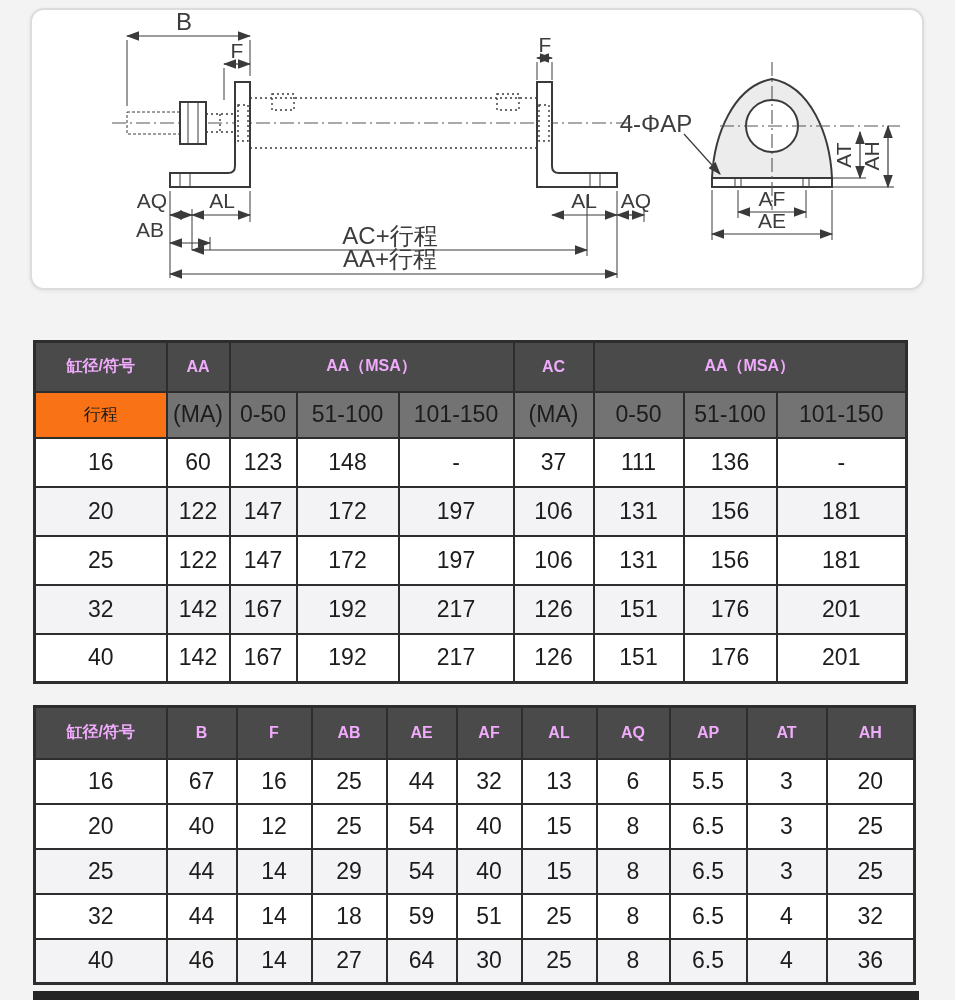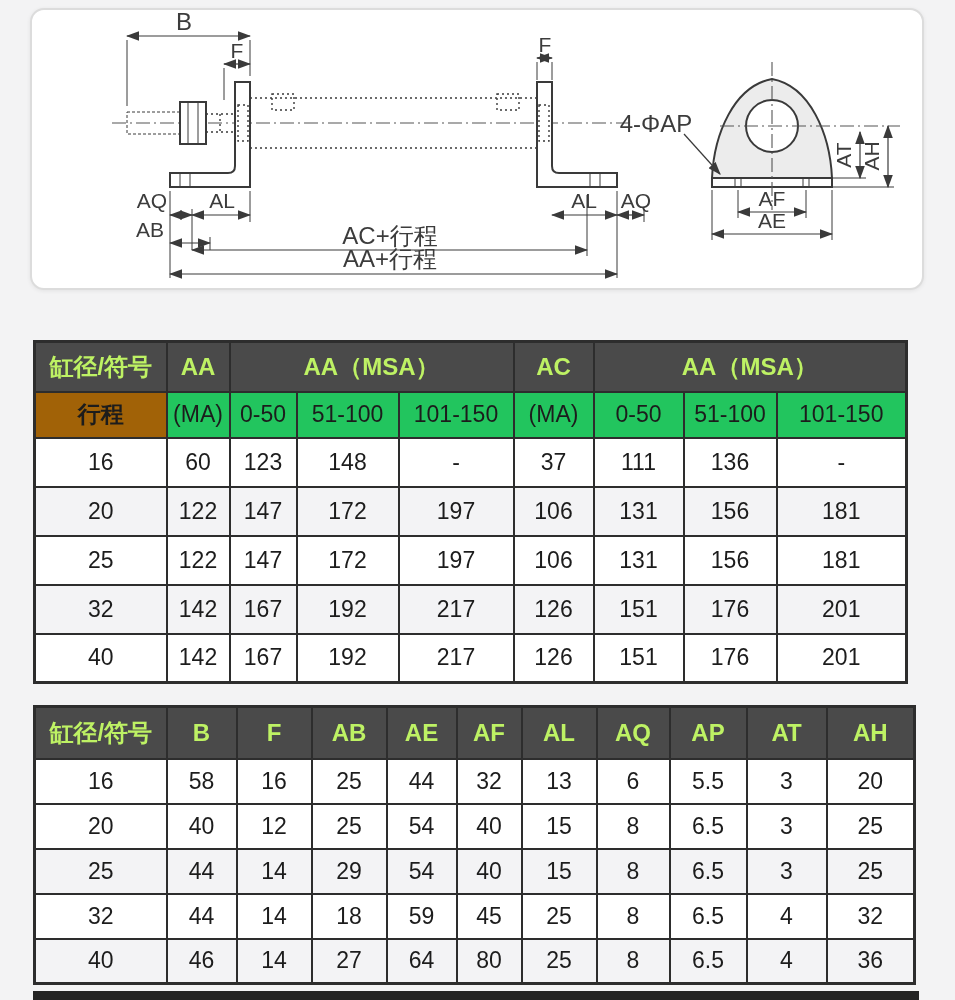--- a/index.html
+++ b/index.html
@@ -23,23 +23,23 @@
   .grayfill{fill:#ececec;stroke:#3a3a3a;stroke-width:2;}
   .thin{stroke:#3a3a3a;stroke-width:1;fill:none;}
   .dim{stroke:#3a3a3a;stroke-width:1.2;fill:none;}
   .dot{stroke:#3a3a3a;stroke-width:1.4;fill:none;stroke-dasharray:2 3;}
   .cl{stroke:#555;stroke-width:1.1;fill:none;stroke-dasharray:14 4 2 4;}
   
   table{border-collapse:collapse;table-layout:fixed;position:absolute;background:#fff;
         border:3px solid #2d2d2d;}
   td,th{border:2px solid #2d2d2d;text-align:center;vertical-align:middle;
         padding:0;font-size:23px;font-weight:normal;overflow:hidden;white-space:nowrap;}
-  tr.hdr th{background:#4a4a4a;color:#bef264;font-weight:bold;font-size:24px;}
-  tr.sub th{font-weight:bold;font-size:23px;background:#a16207;}
-  tr.sub td{background:#22c55e;}
+  tr.hdr th{background:#4a4a4a;color:#f0abfc;font-weight:bold;font-size:16px;}
+  tr.sub th{font-weight:normal;font-size:17px;background:#f97316;}
+  tr.sub td{background:#737373;}
   tr.alt td{background:#f3f3f5;}
   #t1{left:33px;top:340px;}
   #t1 tr.hdr{height:50px;}
   #t1 tr.sub{height:46px;}
   #t1 tr.d{height:49px;}
   #t2{left:33px;top:705px;}
   #t2 tr.hdr{height:52px;}
   #t2 tr.d{height:45px;}
   .bottom-bar{position:absolute;left:33px;top:991px;width:886px;height:9px;background:#242424;}
 </style>
@@ -253,21 +253,21 @@
     <th>AE</th>
     <th>AF</th>
     <th>AL</th>
     <th>AQ</th>
     <th>AP</th>
     <th>AT</th>
     <th>AH</th>
   </tr>
   <tr class="d">
     <td>16</td>
-    <td>58</td>
+    <td>67</td>
     <td>16</td>
     <td>25</td>
     <td>44</td>
     <td>32</td>
     <td>13</td>
     <td>6</td>
     <td>5.5</td>
     <td>3</td>
     <td>20</td>
   </tr>
@@ -296,34 +296,34 @@
     <td>6.5</td>
     <td>3</td>
     <td>25</td>
   </tr>
   <tr class="d">
     <td>32</td>
     <td>44</td>
     <td>14</td>
     <td>18</td>
     <td>59</td>
-    <td>45</td>
+    <td>51</td>
     <td>25</td>
     <td>8</td>
     <td>6.5</td>
     <td>4</td>
     <td>32</td>
   </tr>
   <tr class="d alt">
     <td>40</td>
     <td>46</td>
     <td>14</td>
     <td>27</td>
     <td>64</td>
-    <td>80</td>
+    <td>30</td>
     <td>25</td>
     <td>8</td>
     <td>6.5</td>
     <td>4</td>
     <td>36</td>
   </tr>
 </tbody>
   </table>
 
 <div class="bottom-bar"></div>

